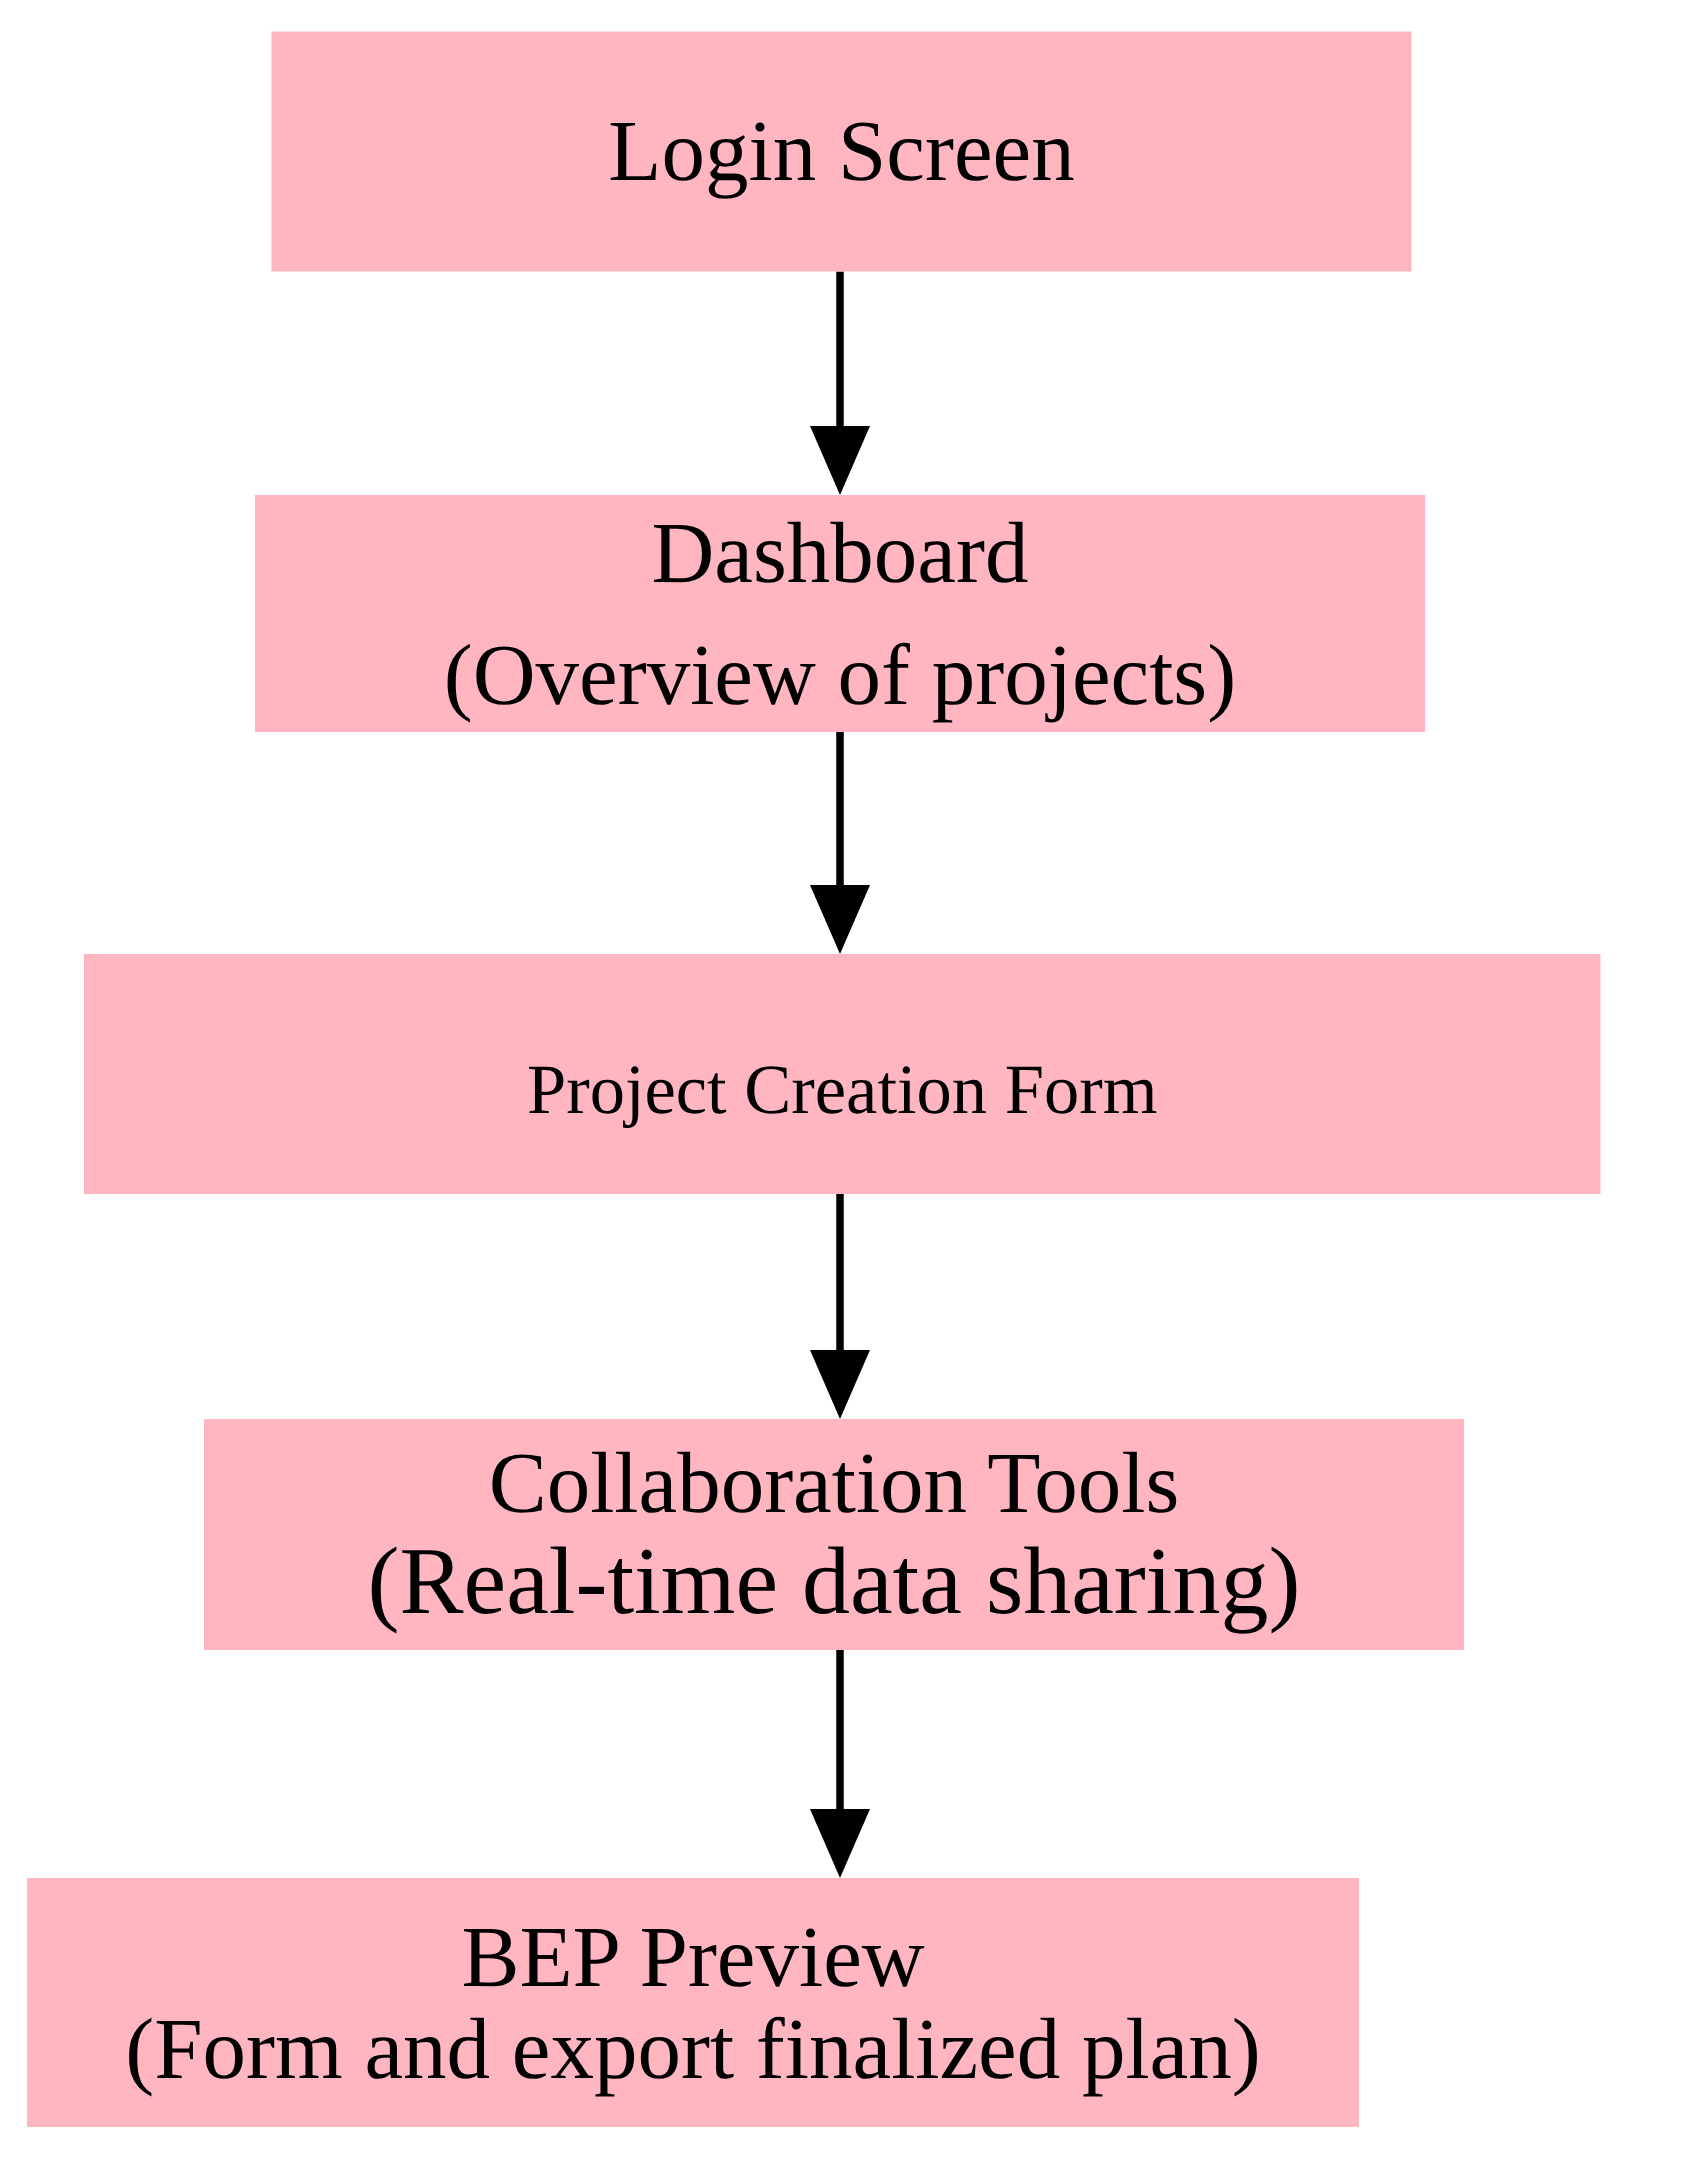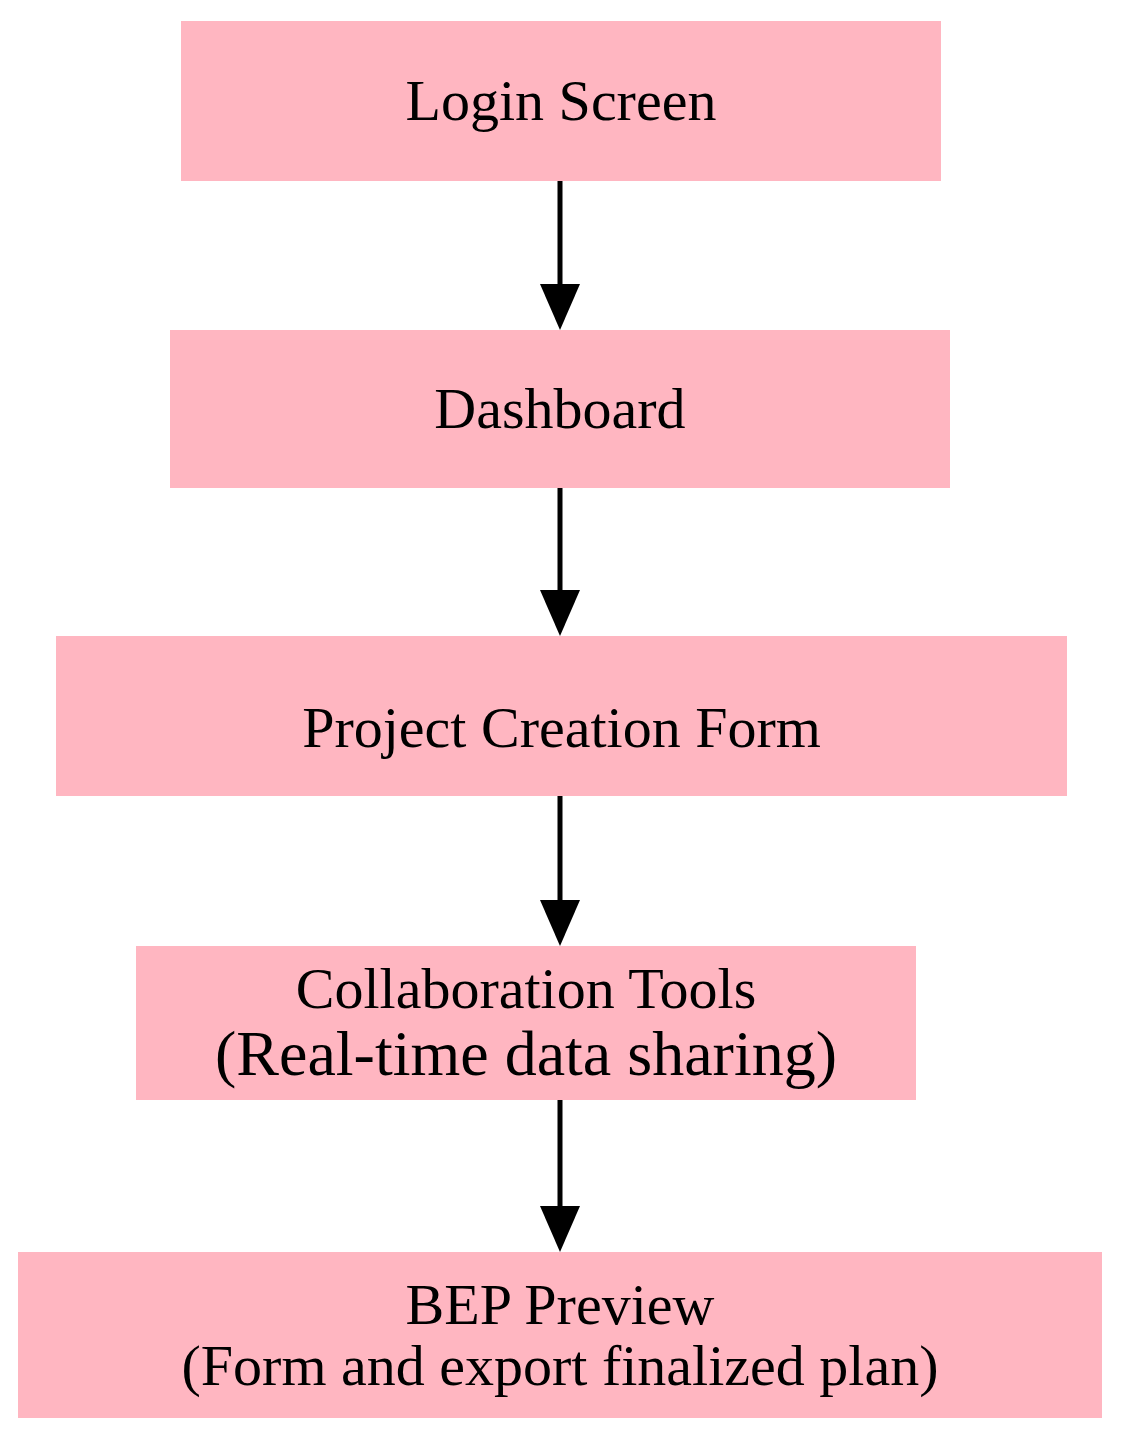--- a/index.html
+++ b/index.html
@@ -66,38 +66,38 @@
   #node-dashboard .node-title { font-size: 58px; }
   #node-dashboard .node-subtitle { font-size: 58px; }
 
   
   #node-project-creation-form {
     left: 56px;
     top: 636px;
     width: 1011px;
     height: 160px;
   }
-  #node-project-creation-form .node-title { font-size: 58px; margin-top: 24px; }
+  #node-project-creation-form .node-title { font-size: 47px; margin-top: 24px; }
   #node-project-creation-form .node-subtitle { font-size: 58px; }
 
   
   #node-collaboration-tools {
     left: 136px;
     top: 946px;
-    width: 780px;
+    width: 840px;
     height: 154px;
   }
   #node-collaboration-tools .node-title { font-size: 58px; }
   #node-collaboration-tools .node-subtitle { font-size: 64px; }
 
   
   #node-bep-preview {
     left: 18px;
     top: 1252px;
-    width: 1084px;
+    width: 888px;
     height: 166px;
   }
   #node-bep-preview .node-title { font-size: 58px; }
   #node-bep-preview .node-subtitle { font-size: 58px; }
 
   
   .connector {
     position: absolute;
     left: 536px;
     width: 48px;
@@ -124,20 +124,21 @@
 
   <div class="connector" id="connector-1">
     <svg viewBox="0 0 48 149" preserveAspectRatio="none" aria-hidden="true">
       <rect x="21.5" y="0" width="5" height="108" fill="#000000"></rect>
       <polygon points="4,103 44,103 24,149" fill="#000000"></polygon>
     </svg>
   </div>
 
   <div class="node-box" id="node-dashboard">
     <span class="node-title">Dashboard</span>
+    <span class="node-subtitle">(Overview of projects)</span>
   </div>
 
   <div class="connector" id="connector-2">
     <svg viewBox="0 0 48 148" preserveAspectRatio="none" aria-hidden="true">
       <rect x="21.5" y="0" width="5" height="107" fill="#000000"></rect>
       <polygon points="4,102 44,102 24,148" fill="#000000"></polygon>
     </svg>
   </div>
 
   <div class="node-box" id="node-project-creation-form">

